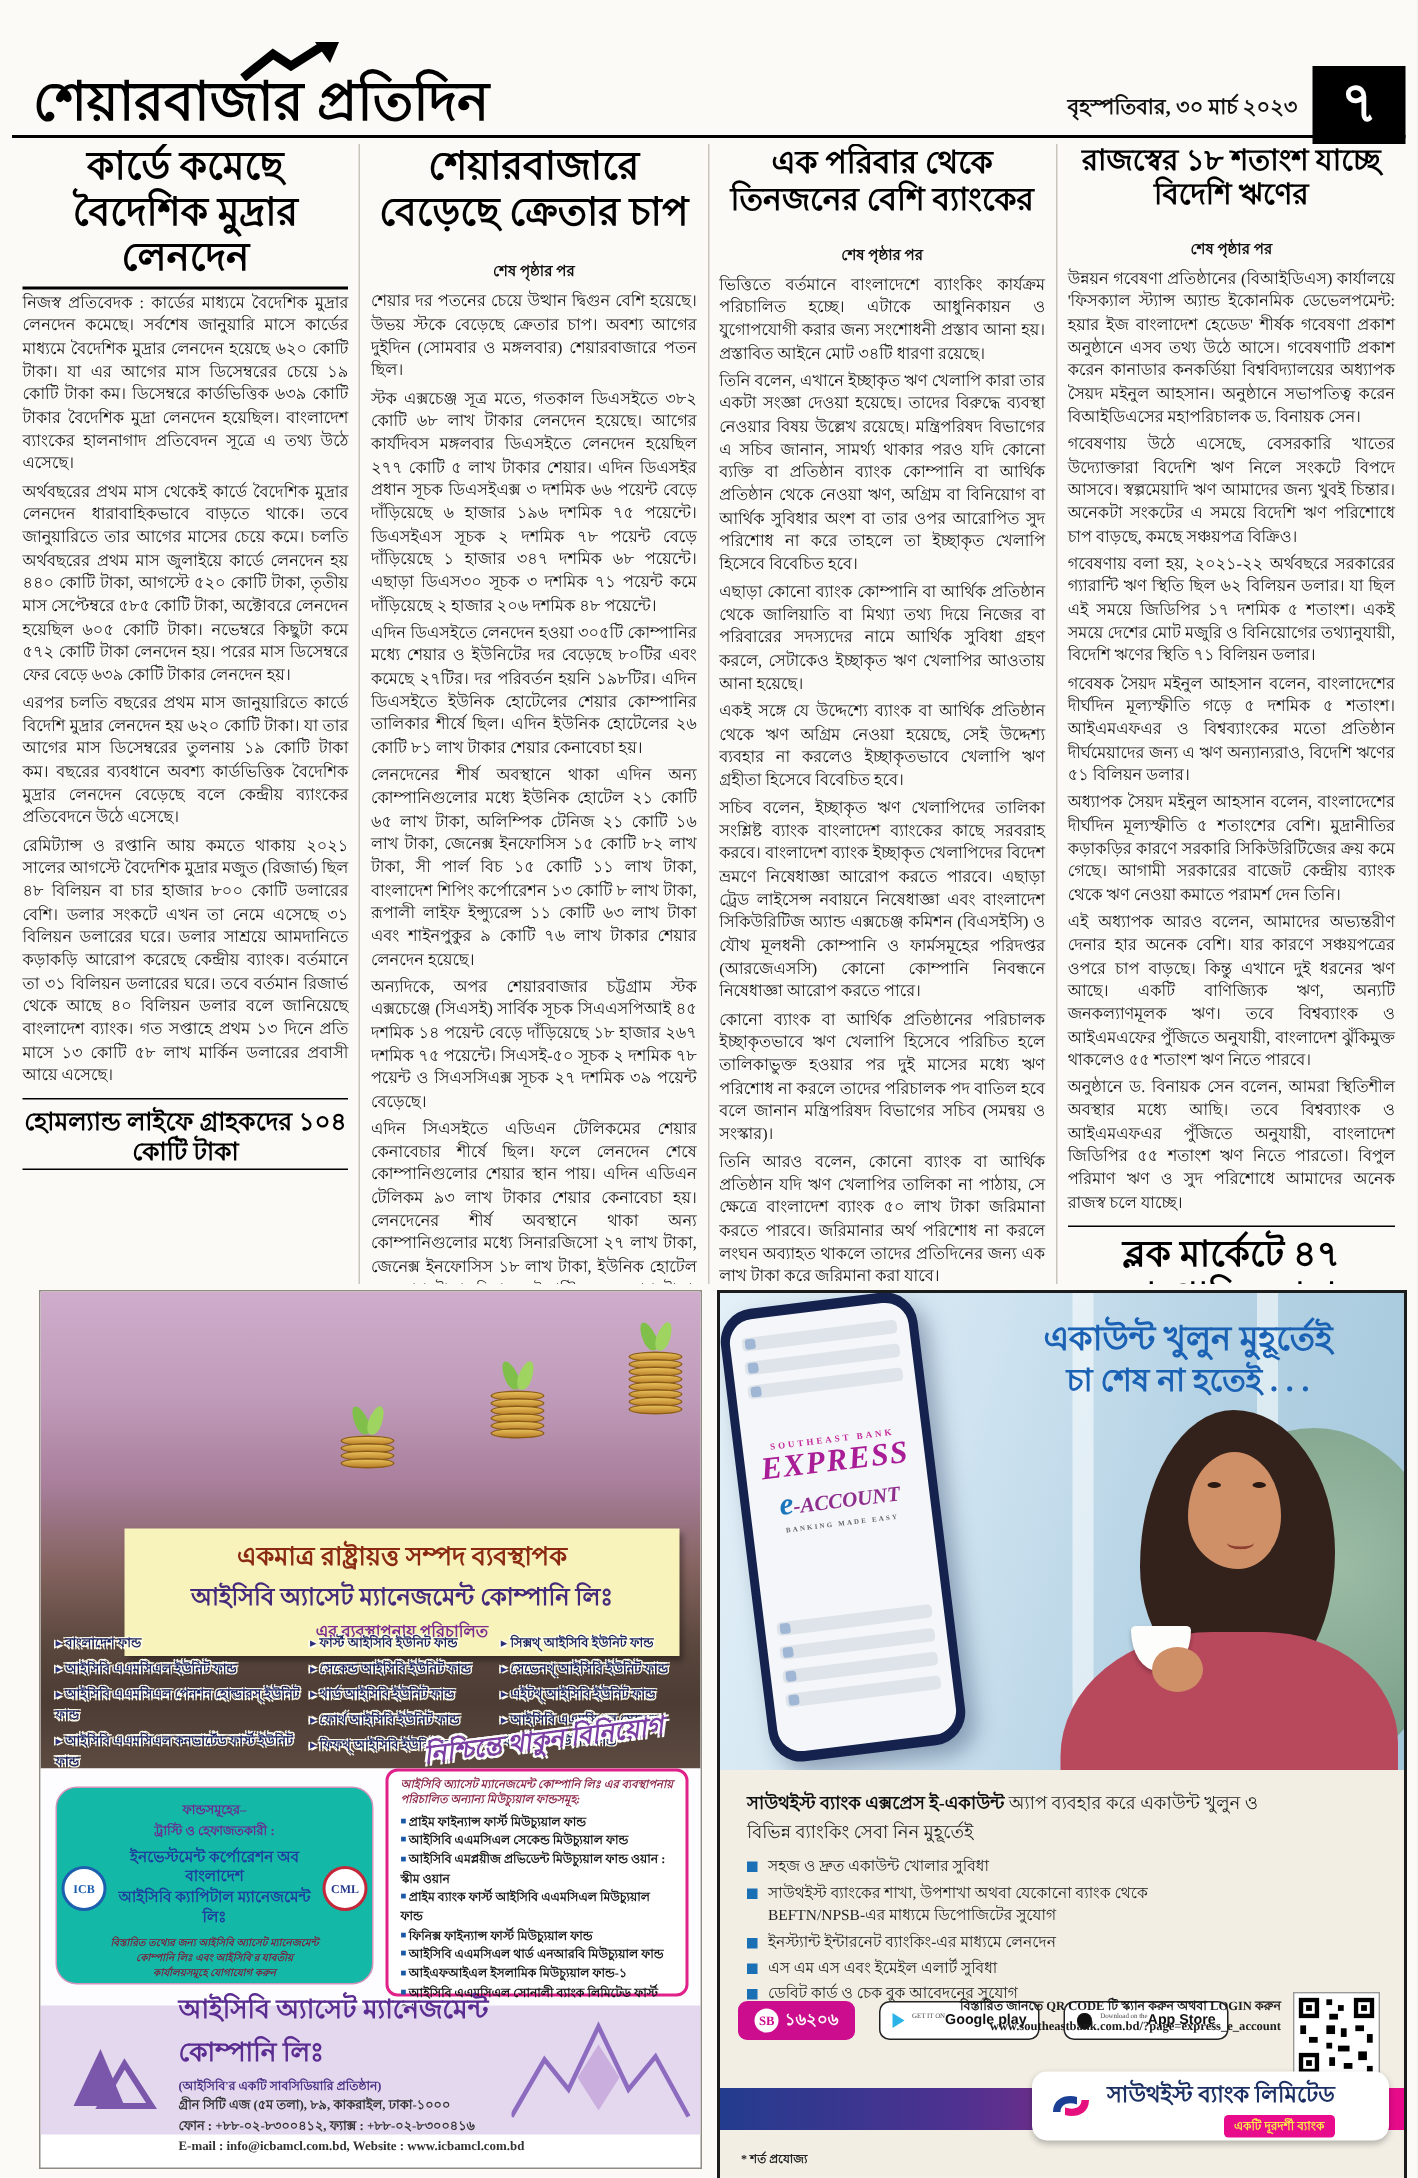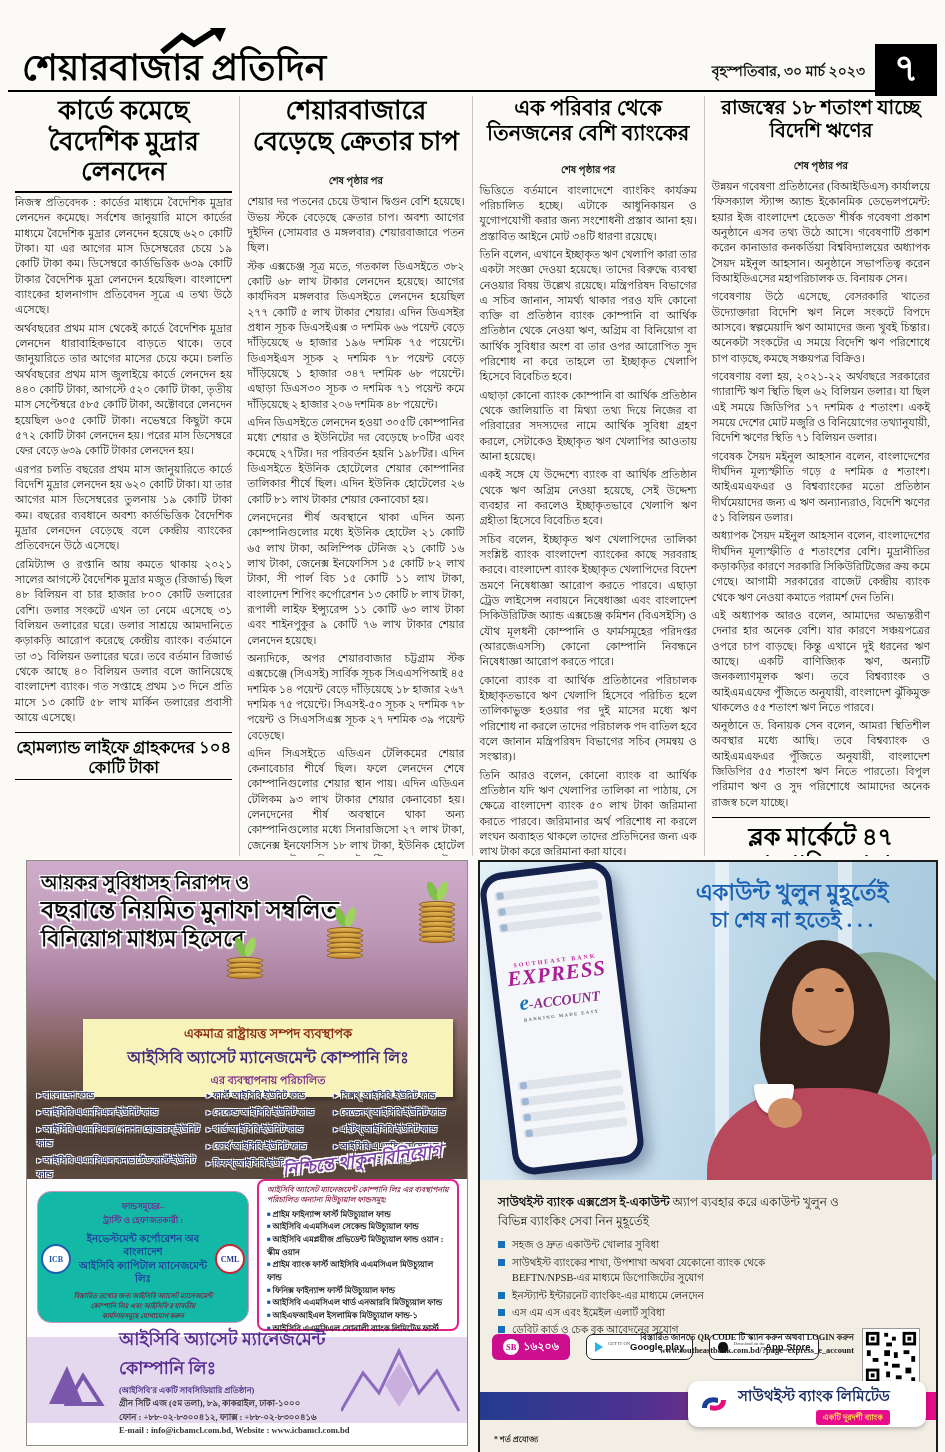--- a/index.html
+++ b/index.html
@@ -40,21 +40,21 @@
   .icb-head { position:absolute; top:10px; left:14px; font-weight:900; color:#0d0d0d; line-height:1.25;
     text-shadow:-1.5px -1.5px 0 #fff,1.5px -1.5px 0 #fff,-1.5px 1.5px 0 #fff,1.5px 1.5px 0 #fff,0 2px 2px rgba(255,255,255,.7); }
   .icb-head .l1 { font-size:19px; } .icb-head .l2 { font-size:24px; } .icb-head .l3 { font-size:22px; }
   .coin-stack { position:absolute; width:36px; }
   .coin { width:36px; height:7px; background:linear-gradient(180deg,#e8c05a,#b97f2a); border-radius:50%; margin-top:-2px; border:0.5px solid #8a5c17; }
   .sprout { position:relative; width:0; margin:0 auto 2px; }
   .leaf { position:absolute; bottom:0; width:9px; height:20px; background:#7fbf4a; border-radius:50% 50% 50% 50%/60% 60% 40% 40%; }
   .leaf.a { transform:rotate(-24deg); left:-9px; } .leaf.b { transform:rotate(20deg); left:1px; background:#9ed45f; }
   .icb-manager-box { position:absolute; top:158px; left:56px; right:14px; background:#f8f3ba; text-align:center;
     padding:5px 8px 6px; box-shadow:2px 3px 4px rgba(0,0,0,.35); }
-  .mgr1 { font-size:13px; font-weight:bold; color:#8a2a12; }
+  .mgr1 { font-size:17px; font-weight:bold; color:#8a2a12; }
   .mgr2 { font-size:16px; font-weight:900; color:#452a7c; }
   .mgr3 { font-size:11px; font-weight:bold; color:#7c2d8e; }
   .fund-cols { position:absolute; top:228px; left:10px; right:6px; display:flex; }
   .fund-col { display:flex; flex-direction:column; gap:3px; }
   .fund-col.f1 { width:40%; } .fund-col.f2 { width:30%; } .fund-col.f3 { width:30%; }
   .fund-col div { font-size:8.6px; font-weight:900; color:#17205c;
     text-shadow:-1px -1px 0 #fffef0,1px -1px 0 #fffef0,-1px 1px 0 #fffef0,1px 1px 0 #fffef0; }
   .fund-col div::before { content:"▸ "; color:#2b2f7a; }
   .icb-tagline { position:absolute; right:24px; top:286px; transform:rotate(-7deg); font-size:17px; font-weight:900;
     font-style:italic; color:#7b3fa3; text-shadow:-1.5px -1.5px 0 #fff,1.5px 1.5px 0 #fff,1.5px -1.5px 0 #fff,-1.5px 1.5px 0 #fff; }
@@ -220,25 +220,20 @@
         <div class="headline h-col4b">ব্লক মার্কেটে ৪৭ কোম্পানির শেয়ার লেনদেন</div>
 
       </div>
     </div>
   </div>
 
   <div class="ads">
 
     <div class="ad-left">
       <div class="icb-scene">
-        <div class="icb-head">
-          <div class="l1">আয়কর সুবিধাসহ নিরাপদ ও</div>
-          <div class="l2">বছরান্তে নিয়মিত মুনাফা সম্বলিত</div>
-          <div class="l3">বিনিয়োগ মাধ্যম হিসেবে</div>
-        </div>
         <div class="coin-stack" style="left:200px; top:96px;">
           <div class="sprout">
               <div class="leaf a"></div>
               <div class="leaf b"></div>
             </div>
           <div class="coin"></div>
             <div class="coin"></div>
             <div class="coin"></div>
             <div class="coin"></div>
         </div>

